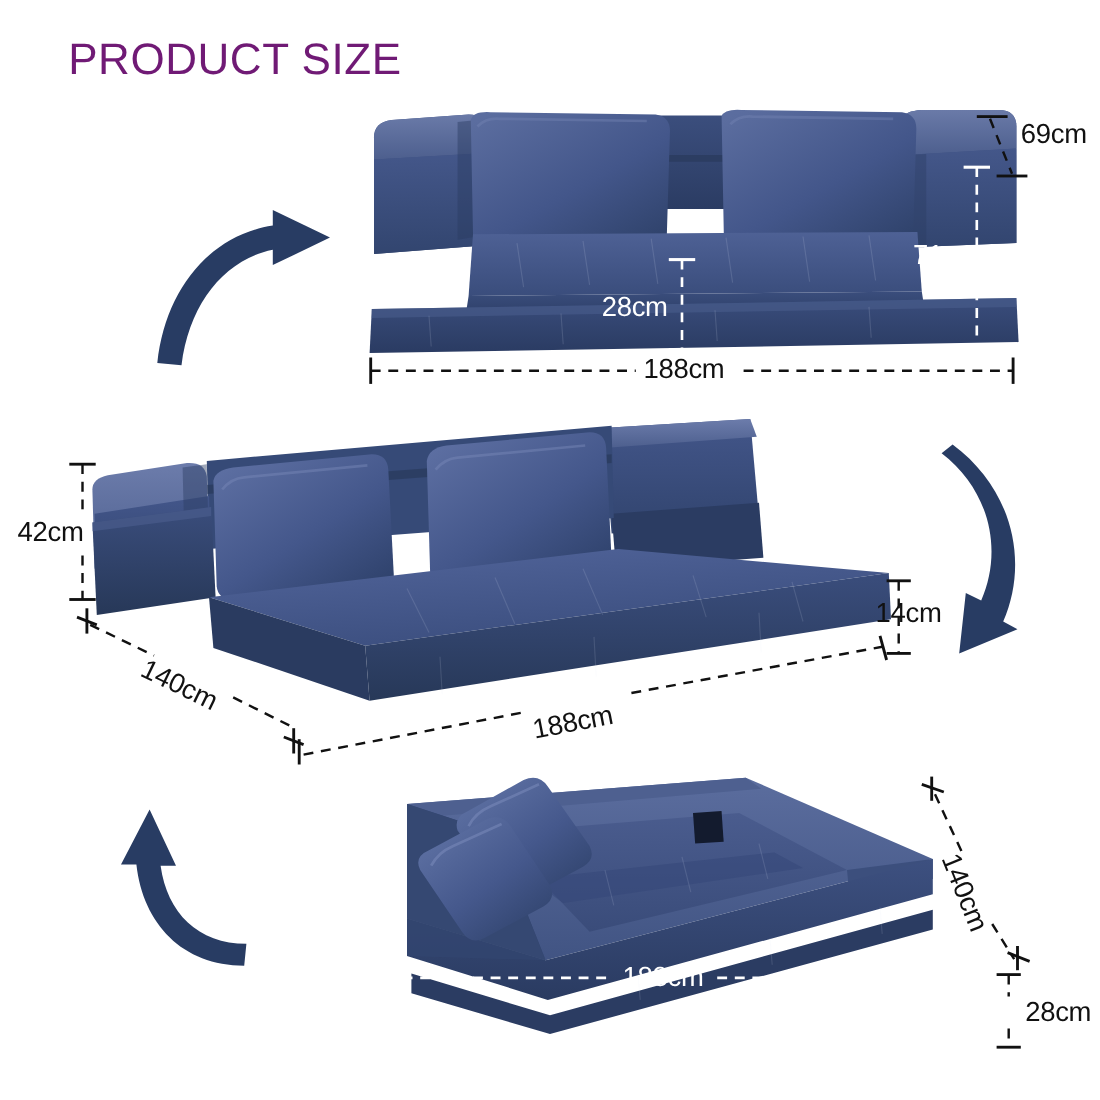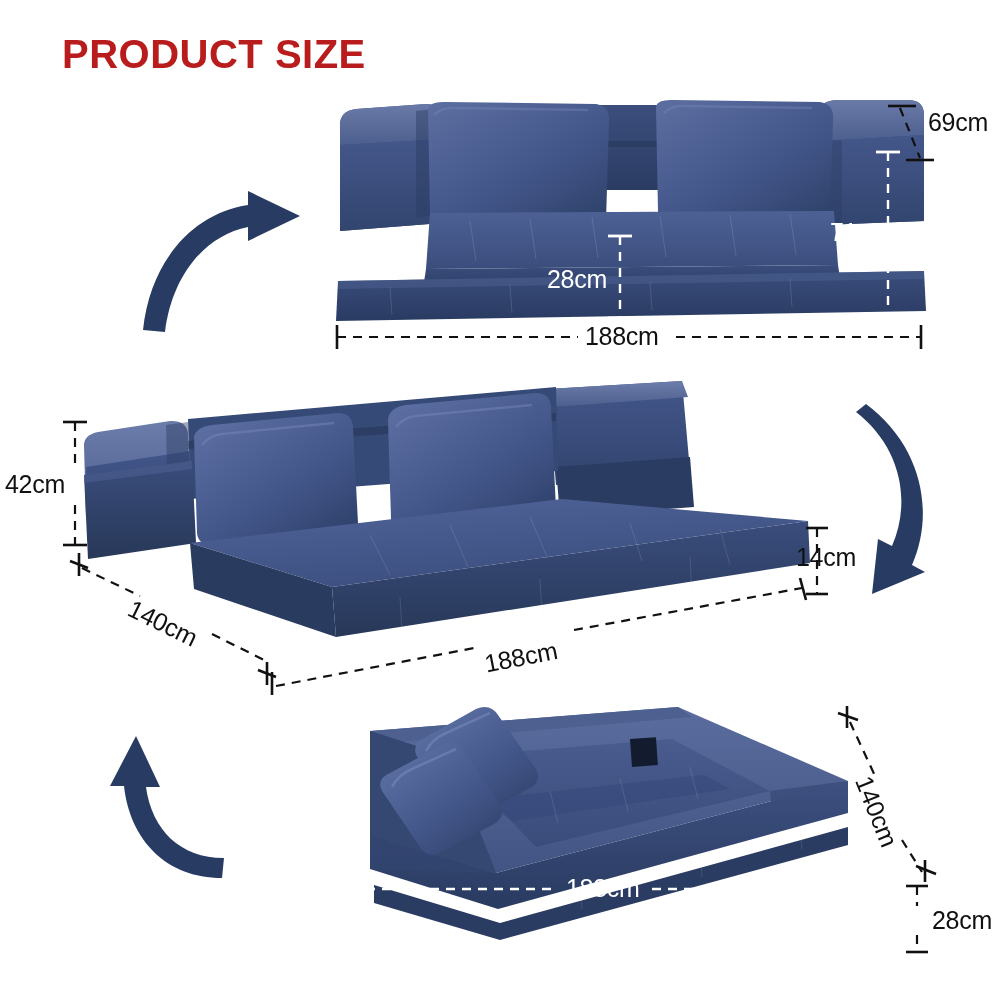--- a/index.html
+++ b/index.html
@@ -17,23 +17,23 @@
     width: 1000px;
     height: 1000px;
     background: #ffffff;
     overflow: hidden;
   }
   #page-title {
     position: absolute;
     left: 62px;
     top: 32px;
     font-size: 40px;
-    font-weight: bold;
+    font-weight: normal;
     letter-spacing: 0.5px;
-    color: #b91c1c;
+    color: #701a75;
     white-space: nowrap;
   }
   .sofa-figure { position: absolute; }
   .dim-label {
     position: absolute;
     font-size: 25px;
     font-weight: 500;
     white-space: nowrap;
     letter-spacing: -0.3px;
   }
@@ -338,21 +338,21 @@
   </svg>
 
   <div class="dim-label dark" style="left:928px; top:108px;text-align:right;">69cm</div>
 
   <div class="dim-label light" style="left:830px; top:218px;">71cm</div>
 
   <div class="dim-label light" style="left:547px; top:265px;">28cm</div>
 
   <div class="dim-label dark" style="left:585px; top:322px;">188cm</div>
 
-  <div class="dim-label dark" style="left:5px; top:470px;">42cm</div>
+  <div class="dim-label dark" style="left:16px; top:470px;">42cm</div>
 
   <div class="dim-label dark" style="left:136px; top:594px; transform:rotate(26deg); transform-origin:left top;">140cm</div>
 
   <div class="dim-label dark" style="left:796px; top:543px;">14cm</div>
 
   <div class="dim-label dark" style="left:482px; top:650px; transform:rotate(-11deg); transform-origin:left top;">188cm</div>
 
   <div class="dim-label dark" style="left:876px; top:772px; transform:rotate(68deg); transform-origin:left top;">140cm</div>
 
   <div class="dim-label light" style="left:566px; top:874px;">188cm</div>

